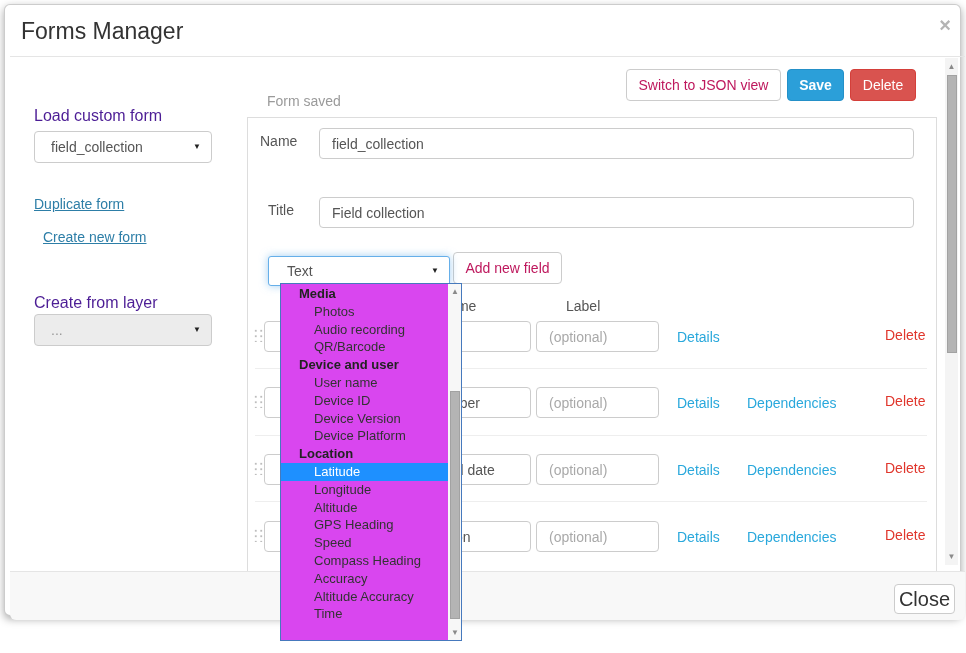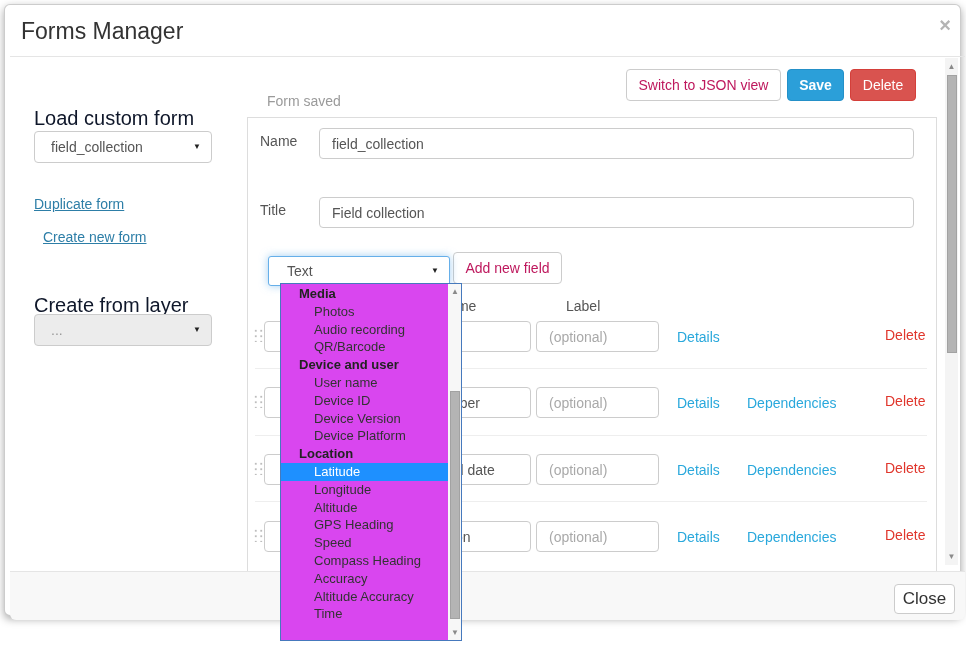--- a/index.html
+++ b/index.html
@@ -8,21 +8,21 @@
 
   
   .modal { position:absolute; left:4px; top:4px; width:957px; height:612px; background:#fff;
            border:1px solid rgba(0,0,0,.2); border-radius:6px; box-shadow:0 3px 9px rgba(0,0,0,.35); }
   .modal-title { position:absolute; left:16px; top:13px; font-size:23px; color:#333; }
   .close-x { position:absolute; left:928px; top:8px; width:24px; height:24px; font-size:20px; font-weight:700;
              color:#b4b4b4; text-align:center; line-height:24px; cursor:pointer; }
   .hdr-line { position:absolute; left:5px; top:51px; width:955px; height:1px; background:#e5e5e5; }
 
   
-  .side-label { position:absolute; font-size:20px; color:#0f172a; }
+  .side-label { position:absolute; font-size:16px; color:#4c1d95; }
   .sel-box { position:absolute; height:32px; background:#fff; border:1px solid #ccc; border-radius:4px;
              font-size:14px; color:#555; line-height:30px; padding-left:16px; cursor:pointer; }
   .sel-box.disabled { background:#ececec; color:#999; }
   .sel-caret { position:absolute; right:10px; top:0; line-height:30px; font-size:8px; color:#222; }
   .side-link { position:absolute; font-size:14px; color:#2d7ea7; text-decoration:underline; cursor:pointer; }
 
   
   .status-text { position:absolute; left:262px; top:88px; font-size:14px; color:#9a9a9a; }
   .btn { position:absolute; border-radius:4px; font-size:14px; text-align:center; cursor:pointer; }
   .btn-default { background:#fff; border:1px solid #ccc; color:#be185d; }
@@ -62,21 +62,21 @@
                  background-size:5.5px 5.5px; background-position:1px 1px; cursor:grab; }
   .row-link { position:absolute; font-size:14px; color:#29a8dc; cursor:pointer; }
   .row-del  { position:absolute; font-size:14px; color:#e0362c; cursor:pointer; }
   .row-sep  { position:absolute; left:250px; width:672px; height:1px; background:#eee; }
   .frag-input { padding-left:183px; }
 
   
   .footer { position:absolute; left:5px; top:566px; width:955px; height:49px; background:#f8f8f8;
             border-top:1px solid #e5e5e5; border-radius:0 0 6px 6px; z-index:10; }
   .btn-close { position:absolute; left:884px; top:12px; width:61px; height:30px; line-height:28px;
-               background:#fff; border:1px solid #ccc; border-radius:4px; font-size:17px; color:#333;
+               background:#fff; border:1px solid #ccc; border-radius:4px; font-size:20px; color:#333;
                text-align:center; cursor:pointer; }
 </style>
 </head>
 <body>
 
 <div class="stage">
   <div class="modal">
 
     <div class="modal-title">Forms Manager</div>
     <div class="close-x">×</div>
@@ -98,21 +98,21 @@
     <div class="status-text">Form saved</div>
     <div class="btn btn-default" style="left:621px; top:64px; width:155px; height:32px; line-height:30px;">Switch to JSON view</div>
     <div class="btn btn-save" style="left:782px; top:64px; width:57px; height:32px; line-height:30px;">Save</div>
     <div class="btn btn-danger" style="left:845px; top:64px; width:66px; height:32px; line-height:30px;">Delete</div>
 
     <div class="panel"></div>
 
     <div class="fld-label" style="left:255px; top:128px;">Name</div>
     <input class="txt-input" style="left: 314px; top: 123px; width: 595px;" value="field_collection">
 
-    <div class="fld-label" style="left:255px; top:197px;">Title</div>
+    <div class="fld-label" style="left:263px; top:197px;">Title</div>
     <input class="txt-input" style="left: 314px; top: 192px; width: 595px;" value="Field collection">
 
     <div class="type-select">
       <span>Text</span>
       <span class="sel-caret" style="line-height:28px;">▼</span>
     </div>
     <div class="btn btn-default" style="left:448px; top:247px; width:109px; height:32px; line-height:30px;">Add new field</div>
 
     <div class="col-hdr" style="left:434px; top:293px;">Name</div>
     <div class="col-hdr" style="left:561px; top:293px;">Label</div>

